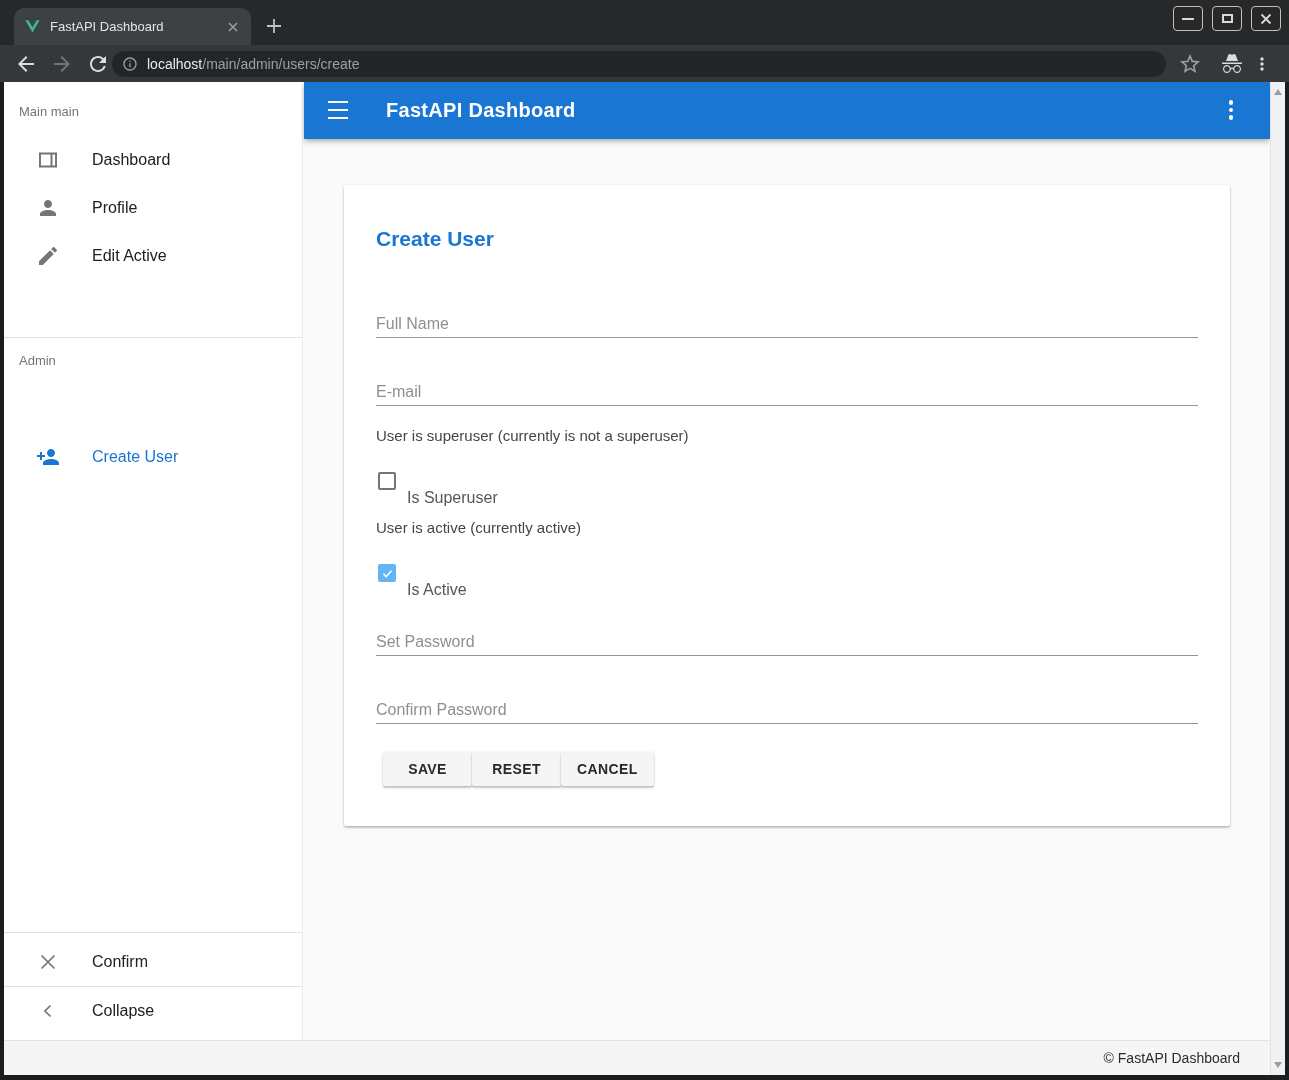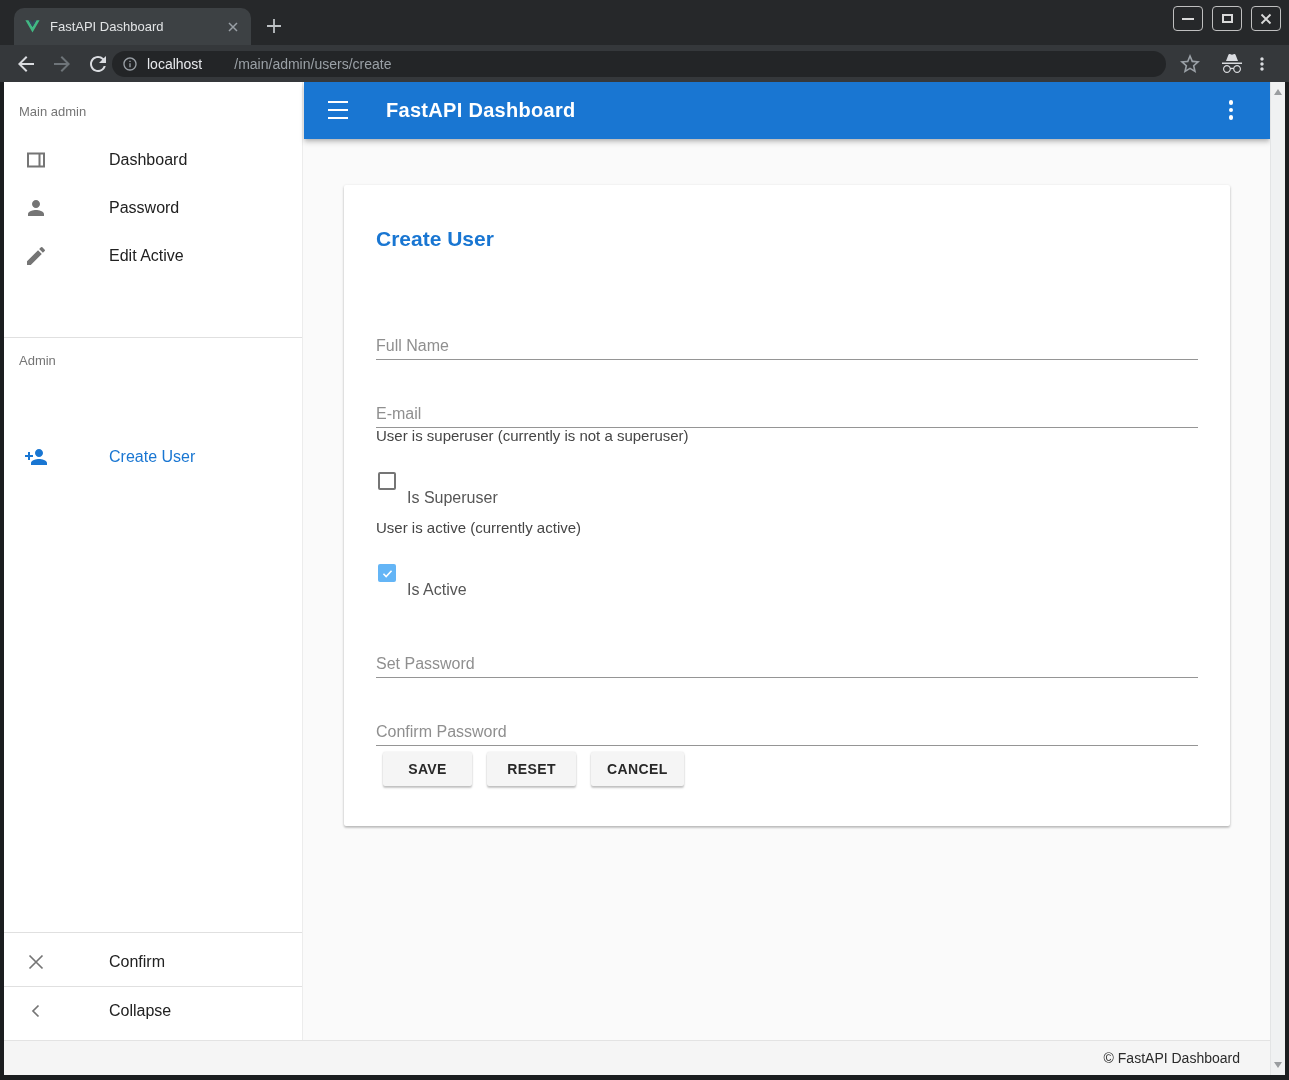--- a/index.html
+++ b/index.html
@@ -30,27 +30,27 @@
   .glyph-max { width:11px; height:9px; border:2px solid #d9d9d9; }
   .toolbar { position:absolute; left:0; top:45px; width:1289px; height:37px; background:#35383b; }
   .nav-ic { position:absolute; top:7px; width:24px; height:24px; }
   .url-pill {
     position:absolute; left:112px; top:6px; width:1054px; height:26px;
     background:#232527; border-radius:13px;
     display:flex; align-items:center; padding-left:10px;
   }
   .url-text { font-size:14px; margin-left:9px; white-space:nowrap; }
   .url-host { color:#e8eaed;text-align:right; }
-  .url-path { color:#9aa0a6;padding-left:32px; }
+  .url-path { color:#9aa0a6; }
   
   .viewport { position:absolute; left:4px; top:82px; width:1281px; height:993px; background:#fafafa; overflow:hidden; }
   
   .sidebar { position:absolute; left:0; top:0; width:299px; height:958px; background:#ffffff; border-right:1px solid #ececec; }
   .caption { position:absolute; left:15px; font-size:13px; color:#757575; }
-  .side-item { position:absolute; left:4px; width:100%; height:48px; display:flex; align-items:center; padding-left:16px; cursor:pointer;gap:29px; }
+  .side-item { position:absolute; left:16px; width:100%; height:48px; display:flex; align-items:center; padding-left:16px; cursor:pointer; }
   .side-item .ic { width:24px; height:24px; flex:0 0 auto; }
   .side-item .lbl { font-size:16px; color:#212121; margin-left:32px; }
   .side-item.active .lbl { color:#1976d2; }
   .divider { position:absolute; left:0; width:100%; height:1px; background:#e0e0e0; }
   
   .appbar {
     position:absolute; left:300px; top:0; width:966px; height:57px; background:#1976d2;
     box-shadow:0 2px 4px -1px rgba(0,0,0,.2), 0 4px 5px 0 rgba(0,0,0,.14);
   }
   .hamburger { position:absolute; left:24px; top:19px; width:20px; height:18px; display:flex; flex-direction:column; justify-content:space-between; cursor:pointer; }
@@ -60,30 +60,30 @@
   .kebab i { width:4.5px; height:4.5px; border-radius:50%; background:#fff; }
   
   .card {
     position:absolute; left:340px; top:103px; width:886px; height:641px; background:#fff;
     border-radius:2px; box-shadow:0 1px 3px rgba(0,0,0,.2), 0 2px 2px rgba(0,0,0,.12);
   }
   .card-title { position:absolute; left:32px; top:42px; font-size:21px; color:#1976d2; }
   .fld {
     position:absolute; left:32px; width:822px; height:28px;
     border:none; border-bottom:1px solid #959595; background:transparent; outline:none;
-    font-family:"Liberation Sans", sans-serif; font-size:16px; color:#212121;margin-top:22px;
+    font-family:"Liberation Sans", sans-serif; font-size:16px; color:#212121;
   }
   .fld::placeholder { color:#8f8f8f; opacity:1; }
   .hint { position:absolute; left:32px; font-size:15px; color:#454545; }
   .cb-row { position:absolute; left:34px; display:flex; align-items:center; height:18px; cursor:pointer; }
   .cb { width:18px; height:18px; border-radius:2px; flex:0 0 auto; }
   .cb.unchecked { border:2px solid #757575; background:transparent; }
   .cb.checked { background:#64b5f6; display:flex; align-items:center; justify-content:center; }
   .cb-label { font-size:16px; color:#565656; margin-left:11px;margin-top:34px; }
-  .btn-row { position:absolute; left:39px; top:567px; display:flex; gap:15px; }
+  .btn-row { position:absolute; left:39px; top:567px; display:flex; }
   .btn {
     height:34px; padding:0 16px; min-width:89px;
     background:#f5f5f5; border:none; border-radius:2px;
     box-shadow:0 2px 2px rgba(0,0,0,.22), 0 0 2px rgba(0,0,0,.12);
     font-family:"Liberation Sans", sans-serif; font-size:14px; font-weight:bold; color:#282828;
     letter-spacing:.4px; cursor:pointer;
   }
   
   .page-footer {
     position:absolute; left:0; top:958px; width:1266px; height:35px;
@@ -153,34 +153,34 @@
     <path fill="#dadce0" d="M17.06 13c-1.86 0-3.42 1.33-3.82 3.1-.95-.41-1.82-.3-2.48-.01C10.35 14.31 8.79 13 6.94 13 4.77 13 3 14.79 3 17s1.77 4 3.94 4c2.06 0 3.74-1.62 3.9-3.68.34-.24 1.23-.69 2.32.02.18 2.05 1.84 3.66 3.9 3.66 2.17 0 3.94-1.79 3.94-4s-1.77-4-3.94-4M6.94 19.86c-1.56 0-2.81-1.28-2.81-2.86s1.26-2.86 2.81-2.86c1.56 0 2.81 1.28 2.81 2.86s-1.25 2.86-2.81 2.86m10.12 0c-1.56 0-2.81-1.28-2.81-2.86s1.25-2.86 2.81-2.86 2.81 1.28 2.81 2.86-1.26 2.86-2.81 2.86M22 10.5H2V12h20v-1.5m-6.47-7.87c-.22-.49-.78-.75-1.31-.58L12 2.79l-2.23-.74-.05-.01c-.53-.15-1.09.13-1.29.64L6 9h12l-2.44-6.32-.03-.05z"></path>
   </svg>
   <svg class="nav-ic" style="left:1252px; width:20px;" viewBox="0 0 24 24">
     <path fill="#dadce0" d="M12 8c1.1 0 2-.9 2-2s-.9-2-2-2-2 .9-2 2 .9 2 2 2zm0 2c-1.1 0-2 .9-2 2s.9 2 2 2 2-.9 2-2-.9-2-2-2zm0 6c-1.1 0-2 .9-2 2s.9 2 2 2 2-.9 2-2-.9-2-2-2z"></path>
   </svg>
 </div>
 
 <div class="viewport">
 
   <nav class="sidebar">
-    <div class="caption" style="top:22px">Main admin</div>
+    <div class="caption" style="top:22px">Main main</div>
 
     <div class="side-item" style="top:54px">
       <svg class="ic" viewBox="0 0 24 24">
         <path fill="#757575" d="M3 4.5h18v15H3v-15zm2 2v11h9.5v-11H5zm11.5 0v11H19v-11h-2.5z"></path>
       </svg>
       <span class="lbl">Dashboard</span>
     </div>
 
     <div class="side-item" style="top:102px">
       <svg class="ic" viewBox="0 0 24 24">
         <path fill="#757575" d="M12 12c2.21 0 4-1.79 4-4s-1.79-4-4-4-4 1.79-4 4 1.79 4 4 4zm0 2c-2.67 0-8 1.34-8 4v2h16v-2c0-2.66-5.33-4-8-4z"></path>
       </svg>
-      <span class="lbl">Password</span>
+      <span class="lbl">Profile</span>
     </div>
 
     <div class="side-item" style="top:150px">
       <svg class="ic" viewBox="0 0 24 24">
         <path fill="#757575" d="M3 17.25V21h3.75L17.81 9.94l-3.75-3.75L3 17.25zM20.71 7.04c.39-.39.39-1.02 0-1.41l-2.34-2.34a.9959.9959 0 0 0-1.41 0l-1.83 1.83 3.75 3.75 1.83-1.83z"></path>
       </svg>
       <span class="lbl">Edit Active</span>
     </div>
 
 

